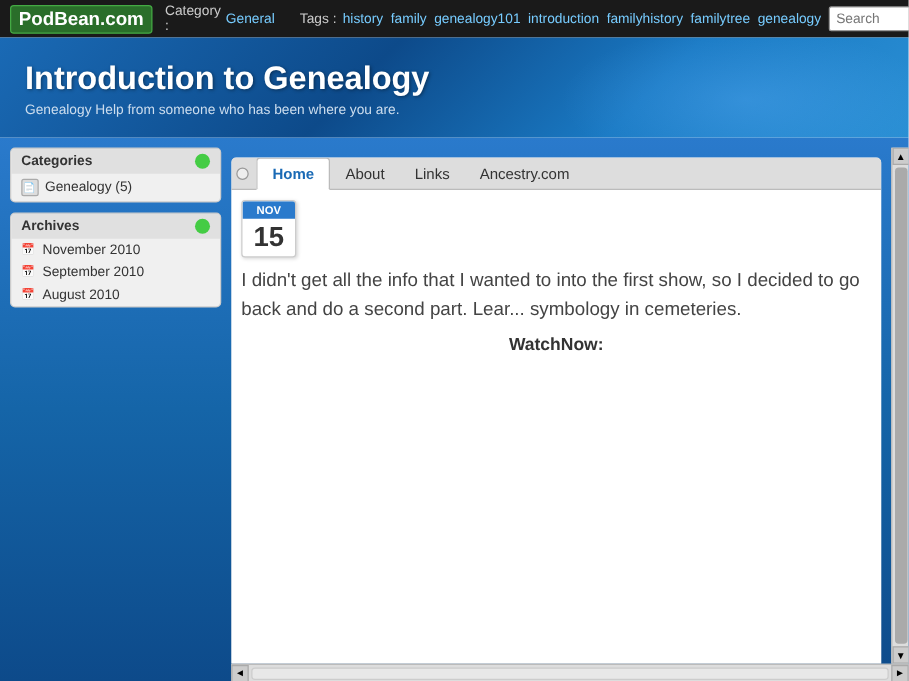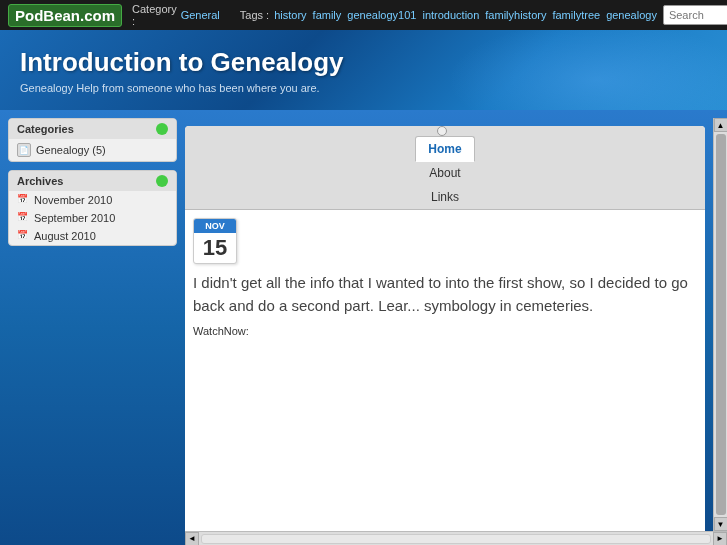--- a/index.html
+++ b/index.html
@@ -100,21 +100,21 @@
 
     
     #content-area {
       flex: 1; background: #f5f5f5; border-radius: 4px 4px 0 0;
       margin: 8px 8px 0 0; overflow: hidden; display: flex; flex-direction: column;
     }
 
     
     #nav-tabs {
       display: flex; align-items: center; background: #ddd;
-      border-bottom: 1px solid #bbb; padding: 0 4px; flex-direction: column;
+      border-bottom: 1px solid #bbb; padding: 0 4px;
     }
     .nav-radio {
       width: 10px; height: 10px; border: 1px solid #999; border-radius: 50%;
       background: #eee; margin-right: 6px; flex-shrink: 0;
     }
     .nav-tab {
       padding: 5px 12px; font-size: 12px; cursor: pointer; border-radius: 3px 3px 0 0;
       color: #333;
     }
     .nav-tab.active {
@@ -151,21 +151,21 @@
       font-size: 10px; color: #558;
     }
     .cat-icon {
       width: 10px; height: 10px; background: #7ab; border-radius: 2px;
       margin-right: 4px; display: inline-block;
     }
     #post-excerpt {
       font-size: 15px; color: #444; line-height: 1.5; margin-bottom: 8px;
     }
     #watch-now-label {
-      font-size: 11px; font-weight: normal; color: #333; margin-bottom: 4px;
+      font-size: 14px; font-weight: bold; color: #333; margin-bottom: 4px; text-align: center;
     }
     #player-container {
       background: #d0d0d0; border: 1px solid #bbb; border-radius: 2px;
     }
     #player-bar {
       background: #b8b8b8; padding: 4px 8px; font-size: 11px; color: #444;
       text-align: center; border-bottom: 1px solid #aaa; font-weight: bold;
     }
     #player-screen {
       height: 150px; background: #e8e8e8; border: 2px solid #ccc; margin: 4px;
@@ -272,20 +272,21 @@
   <div style="flex:1; display:flex; flex-direction:column; margin: 8px 0 0 0;">
     <div style="display:flex; flex:1; overflow:hidden;">
 
       <div id="content-area">
 
         <div id="nav-tabs">
           <div class="nav-radio"></div>
           <div class="nav-tab active">Home</div>
           <div class="nav-tab">About</div>
           <div class="nav-tab">Links</div>
+          <div class="nav-tab">Ancestry.com</div>
         </div>
 
         <div id="post-area">
           <div id="post-header">
             <div id="date-badge">
               <div id="date-month">Nov</div>
               <div id="date-day">15</div>
             </div>
           </div>
 

